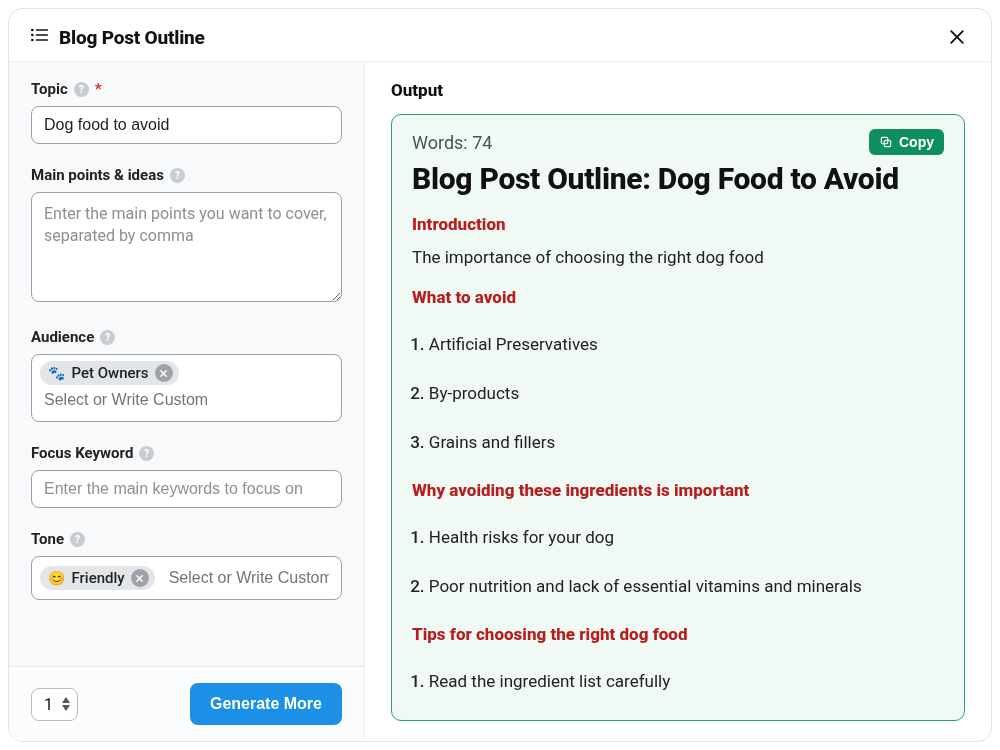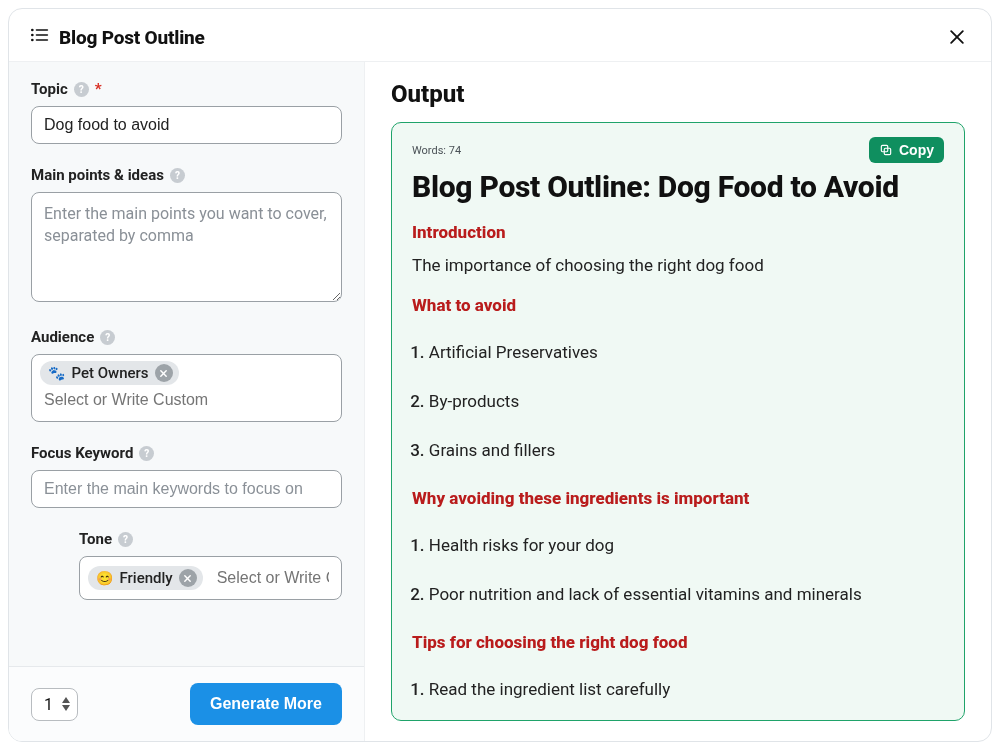--- a/index.html
+++ b/index.html
@@ -164,34 +164,34 @@
     cursor: pointer;
   }
   
   .output {
     flex: 1;
     padding: 18px 26px 20px 26px;
     display: flex; flex-direction: column;
     min-width: 0;
   }
   .output-title {
-    font-size: 24px; font-weight: 800; margin-bottom: 14px;
+    font-size: 17px; font-weight: 800; margin-bottom: 14px;
   }
   .output-card {
     flex: 1;
     border: 1.5px solid #1fa36a;
     border-radius: 10px;
     background: #f0f9f4;
     padding: 14px 20px 12px 20px;
     position: relative;
     overflow: hidden;
     color: #222;
   }
   .card-top { display:flex; align-items:center; justify-content:space-between; margin-bottom:6px; }
-  .words { font-size: 11px; color: #4b5257; text-align: center; }
+  .words { font-size: 18px; color: #4b5257; text-align: center; }
   .copy-btn {
     display: inline-flex; align-items:center; gap:6px;
     background: #0f8f5f; color:#fff;
     border:none; border-radius:6px;
     padding: 5px 10px; font-size:14px; font-weight:600;
     cursor:pointer;
     text-align:right;
   }
   .output-card h2 {
     font-size: 30px; font-weight: 800; letter-spacing: -0.3px;
@@ -280,21 +280,21 @@
         </div>
 
         <div class="field-block">
           <div class="field-label">
             <span>Focus Keyword</span>
             <span class="help-icon">?</span>
           </div>
           <input class="text-input" type="text" placeholder="Enter the main keywords to focus on" style="">
         </div>
 
-        <div class="field-block" style="margin-bottom:10px;margin-left:48px;">
+        <div class="field-block" style="margin-bottom:10px;">
           <div class="field-label">
             <span>Tone</span>
             <span class="help-icon">?</span>
           </div>
           <div class="tone-row">
             <span class="chip">
               <span class="emoji">😊</span>
               <span>Friendly</span>
               <span class="remove">
                 <svg width="9" height="9" viewBox="0 0 10 10" stroke="#fff" stroke-width="1.6" stroke-linecap="round">

